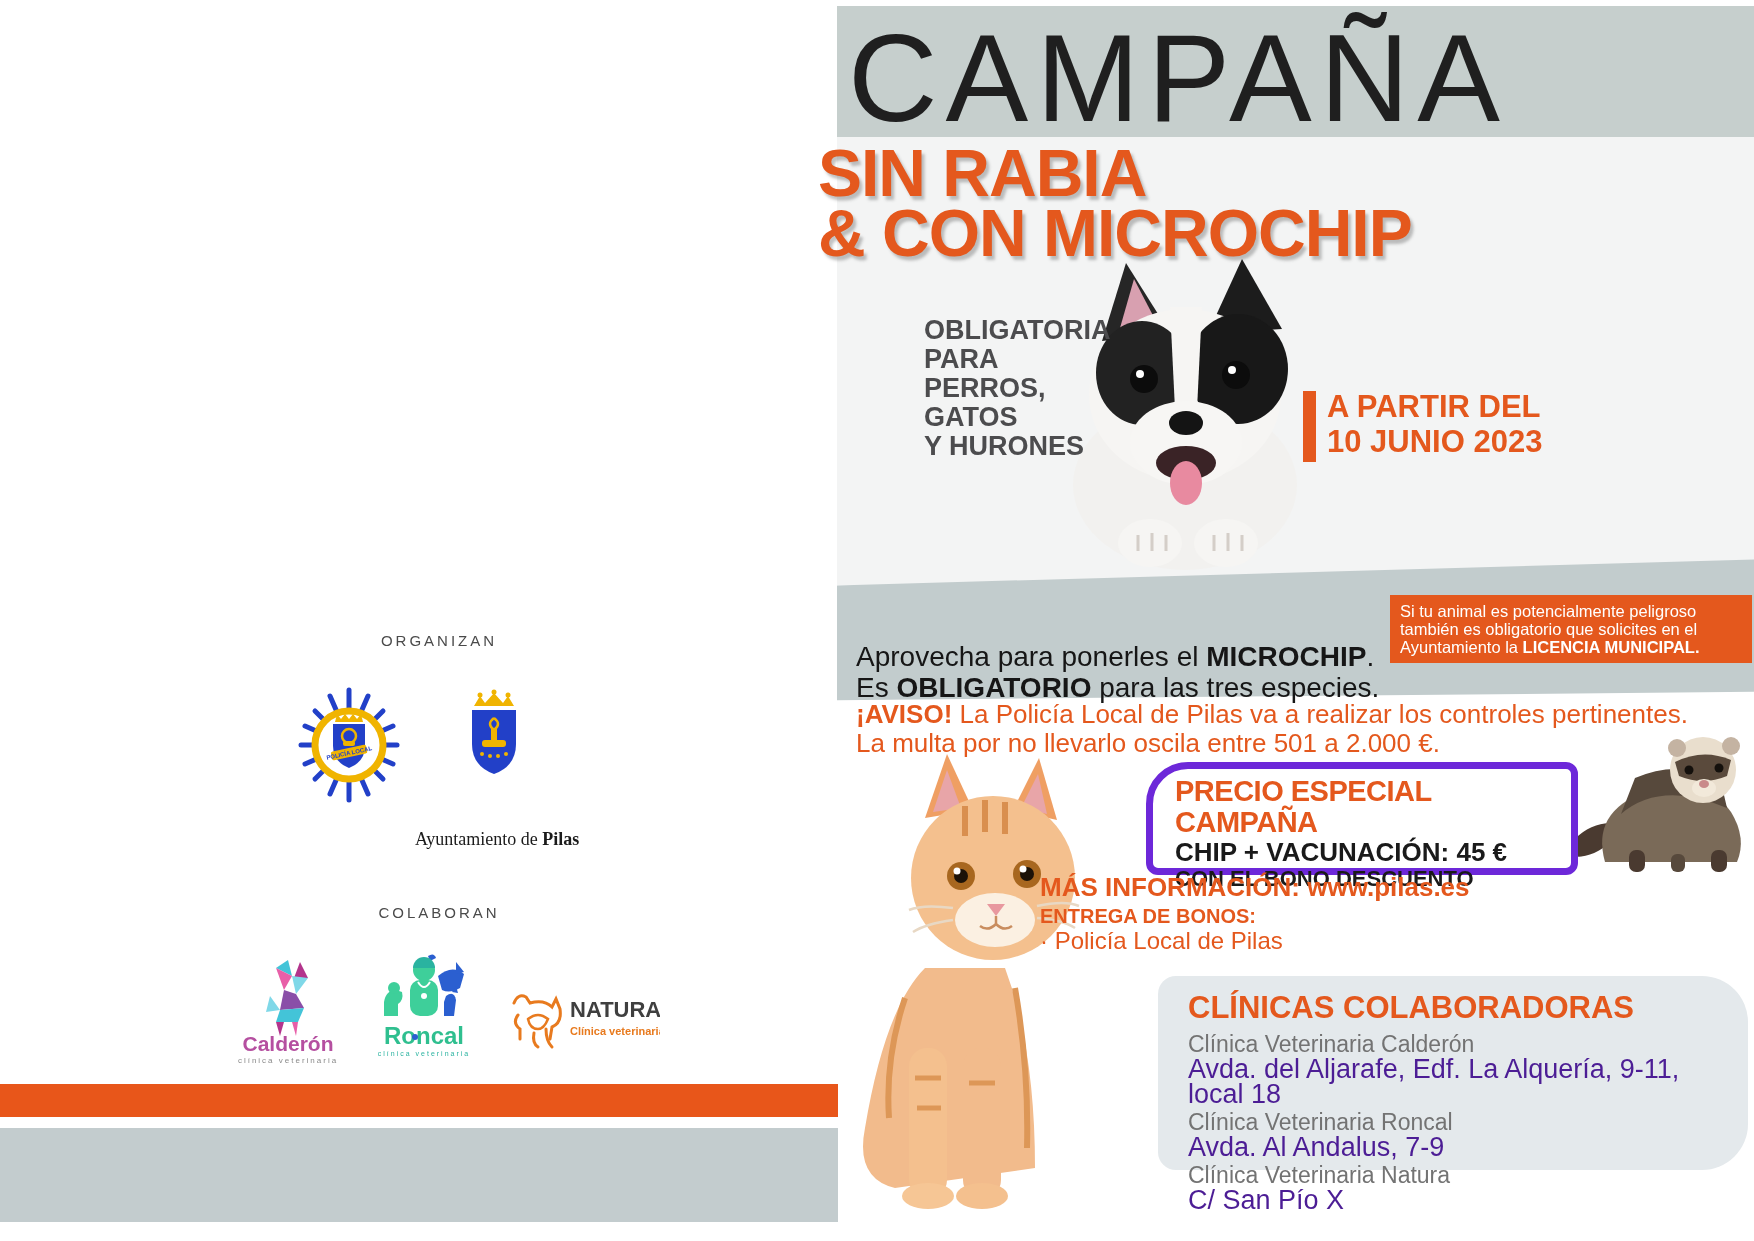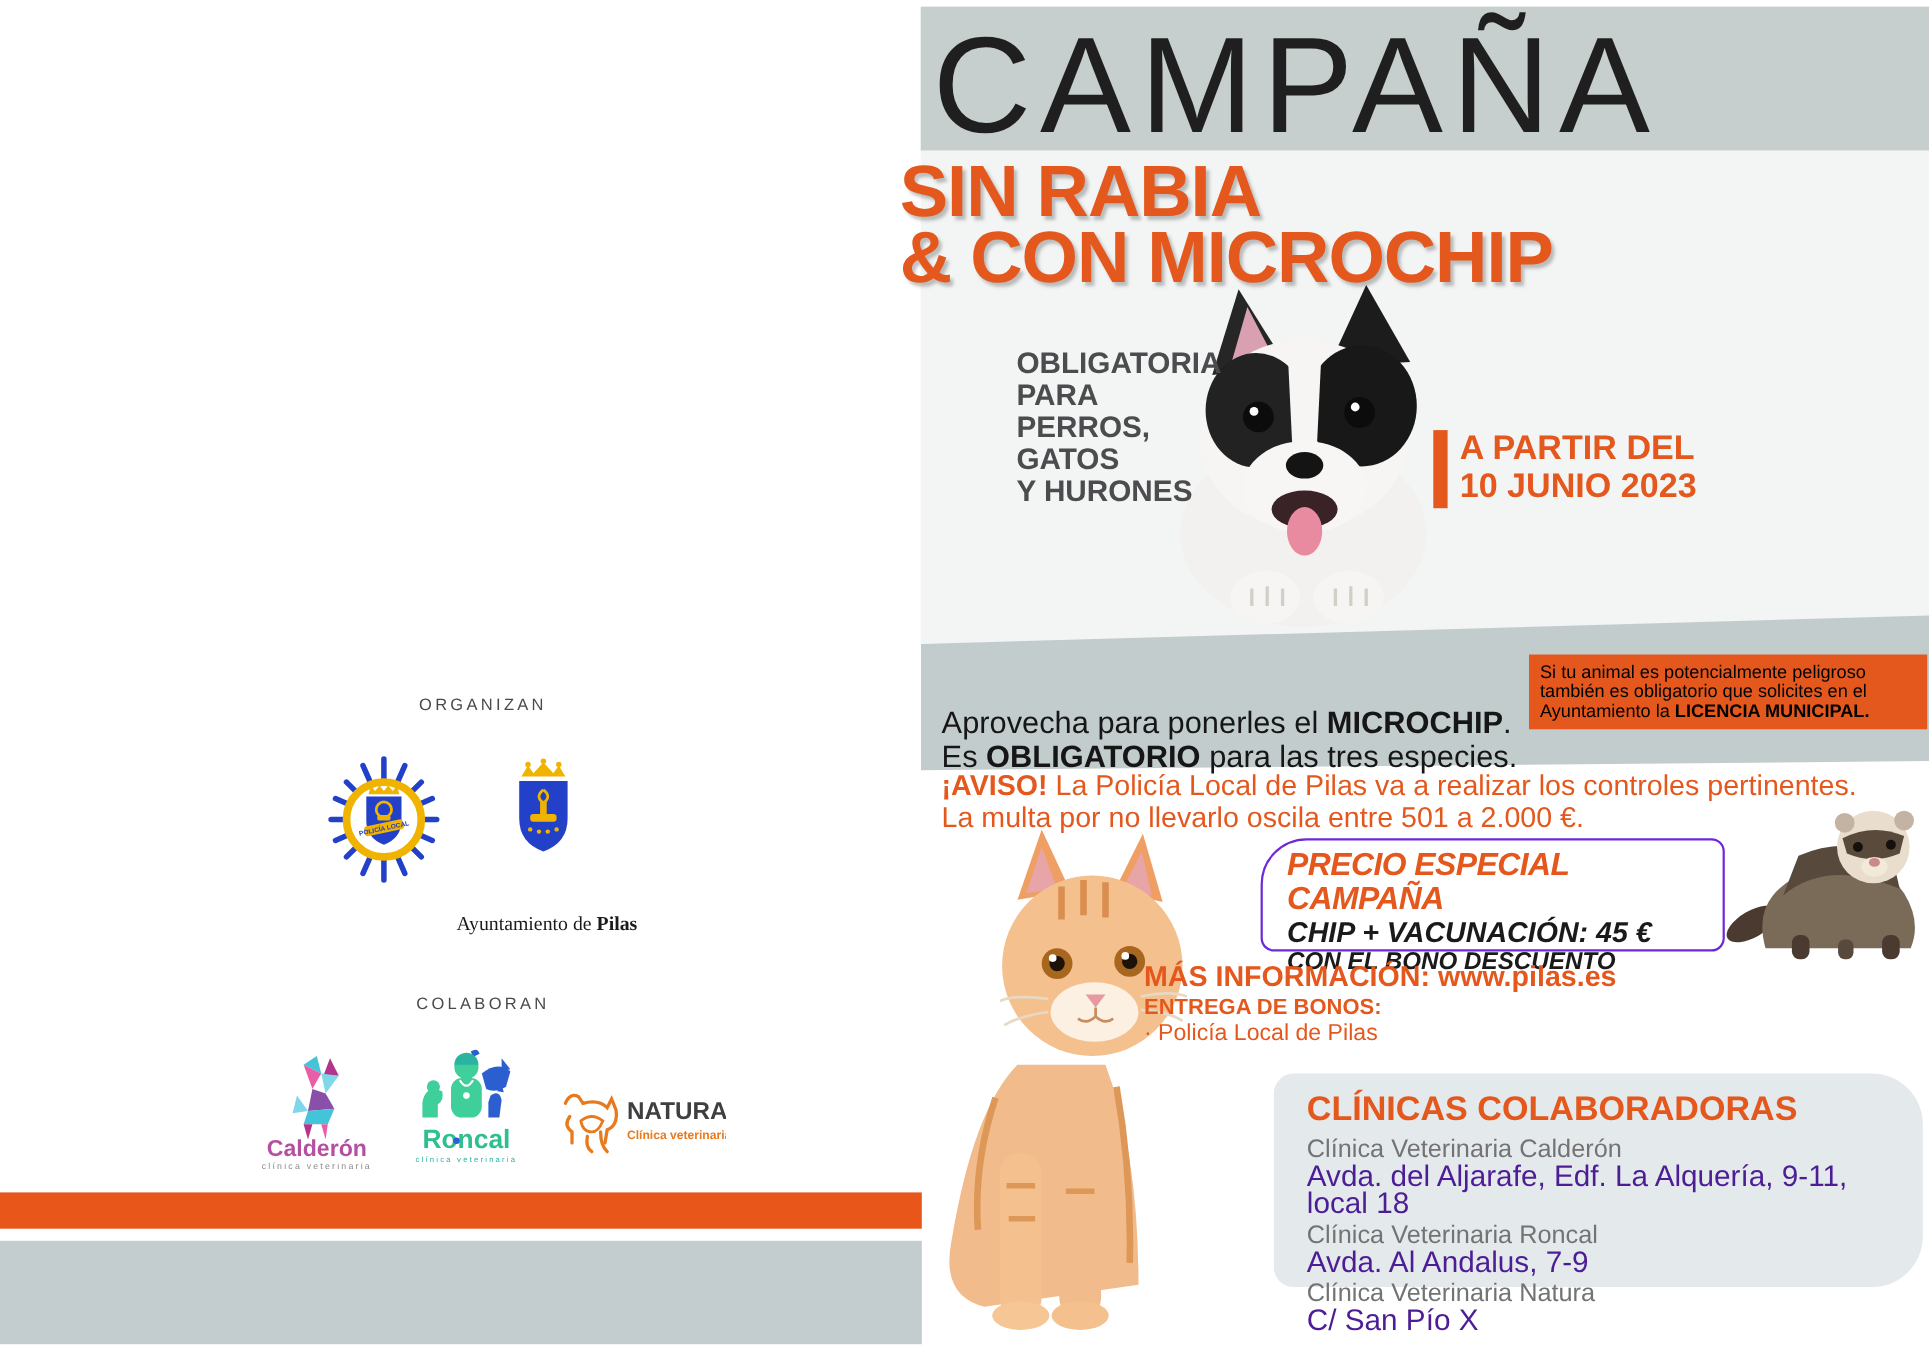--- a/index.html
+++ b/index.html
@@ -17,35 +17,35 @@
   .light-area{left:837px;top:137px;width:917px;height:448px;background:#f3f4f4;z-index:1;}
   .band-diagonal{left:837px;top:552px;width:917px;height:152px;background:#c2cccd;z-index:2;
                  clip-path:polygon(0 22%,100% 5%,100% 92%,0 97.5%);}
   .title-campana{left:848px;top:18px;font-size:124px;line-height:120px;font-weight:300;
                  letter-spacing:8px;color:#1f1f1f;z-index:3;}
   .headline{left:818px;font-size:66px;line-height:62px;font-weight:800;color:#e4581d;
             letter-spacing:-1px;z-index:3;text-shadow:3px 4px 3px rgba(80,80,80,0.35);}
   .obligatory{left:924px;top:316px;font-size:27px;line-height:29px;font-weight:700;color:#4c4c4e;z-index:4;}
   .date-bar{left:1303px;top:391px;width:13px;height:71px;background:#e4581d;z-index:4;}
   .date-text{left:1327px;top:389px;font-size:31px;line-height:35px;font-weight:800;color:#e4581d;z-index:4;}
-  .warning-box{left:1390px;top:595px;width:342px;background:#e4581d;color:#000000;padding:7px 10px;
+  .warning-box{left:1390px;top:595px;width:342px;background:#e4581d;color:#ffffff;padding:7px 10px;
                font-size:16.5px;line-height:18px;z-index:4;}
   .warning-box b{font-weight:700;}
   .band-msg{left:856px;top:641px;font-size:28px;line-height:31px;color:#161616;z-index:4;}
   .band-msg b{font-weight:700;}
   .aviso{left:856px;top:700px;font-size:26px;line-height:29px;color:#e4581d;z-index:5;}
   .aviso b{font-weight:800;}
-  .price-box{left:1146px;top:762px;width:396px;height:92px;background:#ffffff;border:2px solid #6d28d9;
-             border-radius:42px 12px 12px 12px;padding:7px 0 0 22px;z-index:6;font-style:italic;}
+  .price-box{left:1146px;top:762px;width:396px;height:92px;background:#ffffff;border:7px solid #6d28d9;
+             border-radius:42px 12px 12px 12px;padding:7px 0 0 22px;z-index:6;}
   .price-title{font-size:29px;font-weight:800;color:#e4581d;letter-spacing:-0.5px;line-height:31px;}
   .price-line1{font-size:26px;font-weight:800;color:#1a1a1a;line-height:28px;}
   .price-line2{font-size:22px;font-weight:800;color:#1a1a1a;line-height:25px;}
   .more-info{left:1040px;top:872px;font-size:26px;font-weight:800;color:#e4581d;z-index:6;}
   .bonus-title{left:1040px;top:905px;font-size:20px;font-weight:800;color:#e4581d;z-index:6;}
-  .bonus-item{left:1040px;top:927px;font-size:21px;color:#e4581d;z-index:6;}
+  .bonus-item{left:1040px;top:927px;font-size:24px;color:#e4581d;z-index:6;}
   .clinics-box{left:1158px;top:976px;width:548px;height:180px;background:#e4e9ec;
                border-radius:18px 46px 46px 18px;padding:14px 12px 0 30px;z-index:6;}
   .clinics-header{font-size:31px;font-weight:800;color:#e4581d;margin-bottom:6px;}
   .clinic-name{font-size:23px;color:#737373;line-height:25px;margin-top:3px;font-weight:500;}
   .clinic-addr{font-size:27px;color:#4c1d95;line-height:25px;}
   .photo{z-index:3;}
   svg text{font-family:"Liberation Sans","DejaVu Sans",sans-serif;}
 </style>
 </head>
 <body>

